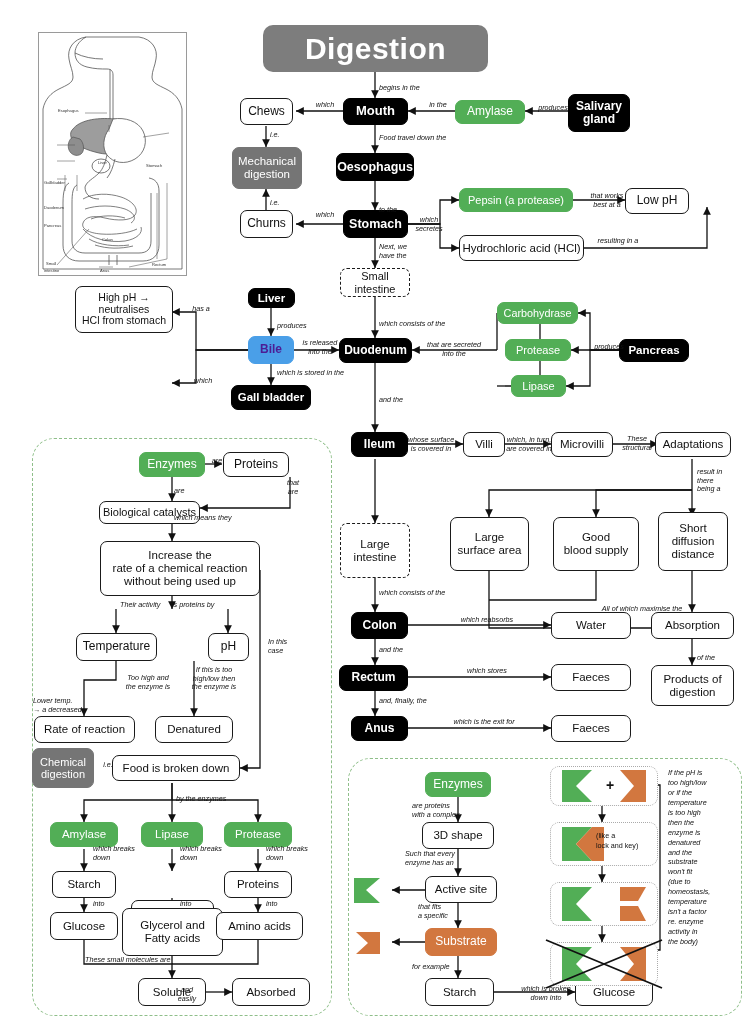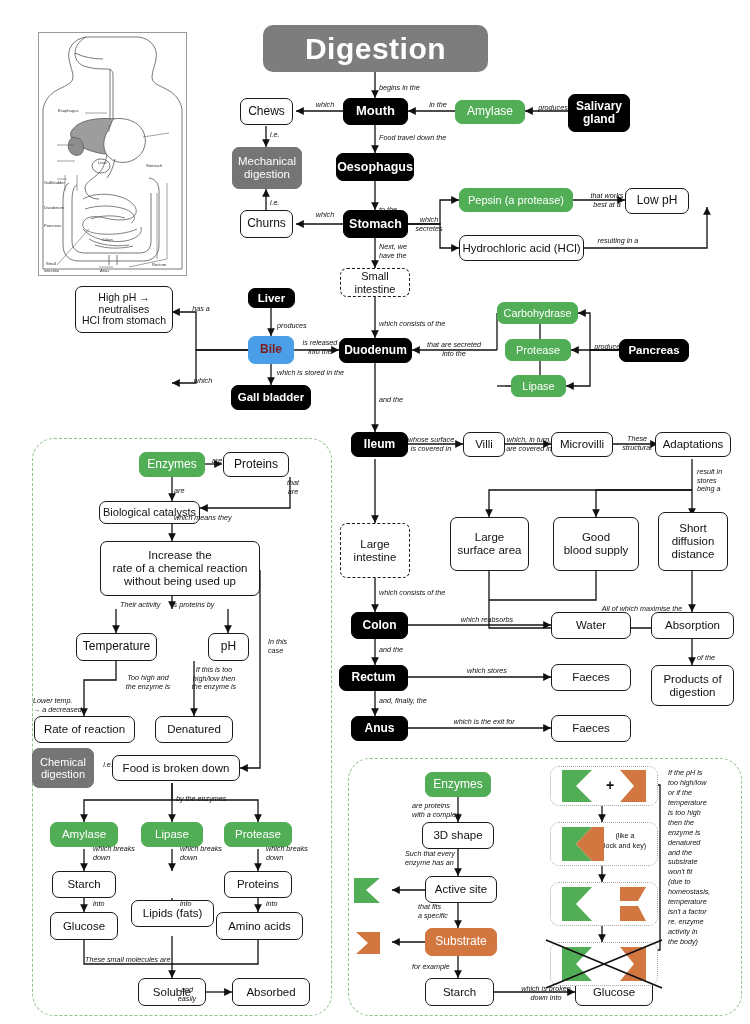--- a/index.html
+++ b/index.html
@@ -7,21 +7,21 @@
        font-family:"Liberation Sans","DejaVu Sans",sans-serif;color:#111;}
   #stage{position:absolute;inset:0;width:750px;height:1024px;}
 
   
   .node{position:absolute;box-sizing:border-box;display:flex;align-items:center;
         justify-content:center;text-align:center;line-height:1.12;
         border-radius:7px;}
   .n-white{background:#fff;border:1.6px solid #1a1a1a;color:#111;}
   .n-black{background:#000;border:1.6px solid #000;color:#fff;font-weight:700;}
   .n-green{background:#52ae56;border:1.6px solid #52ae56;color:#fff;}
-  .n-blue {background:#4a9fe8;border:1.6px solid #4a9fe8;color:#7f1d1d;font-weight:700;}
+  .n-blue {background:#4a9fe8;border:1.6px solid #4a9fe8;color:#4c1d95;font-weight:700;}
   .n-orange{background:#d2773f;border:1.6px solid #d2773f;color:#fff;}
   .n-grey {background:#757575;border:1.6px solid #757575;color:#fff;}
   .n-dash {background:#fff;border:1.8px dashed #1a1a1a;color:#111;}
   .title-box{position:absolute;background:#7d7d7d;border-radius:10px;
              display:flex;align-items:center;justify-content:center;
              color:#fff;font-weight:700;letter-spacing:.5px;}
 
   
   .lbl{position:absolute;font-style:italic;font-size:7.2px;line-height:1.2;
        color:#111;white-space:pre-line;}
@@ -441,20 +441,22 @@
   <div class="node n-white" style="left:131px;top:900px;width:83px;height:27px;font-size:11.5px;">
       <span>Lipids (fats)</span>
     </div>
   <div class="node n-white" style="left:224px;top:871px;width:68px;height:27px;font-size:11.5px;">
       <span>Proteins</span>
     </div>
 
   <div class="node n-white" style="left:50px;top:912px;width:68px;height:28px;font-size:11.5px;">
       <span>Glucose</span>
     </div>
+  <div class="node n-white" style="left:122px;top:908px;width:101px;height:48px;font-size:11.5px;white-space:pre-line;"><span>Glycerol and
+Fatty acids</span></div>
   <div class="node n-white" style="left:216px;top:912px;width:87px;height:28px;font-size:11.5px;">
       <span>Amino acids</span>
     </div>
 
   <div class="node n-white" style="left:138px;top:978px;width:68px;height:28px;font-size:11.5px;">
       <span>Soluble</span>
     </div>
   <div class="node n-white" style="left:232px;top:978px;width:78px;height:28px;font-size:11.5px;">
       <span>Absorbed</span>
     </div>
@@ -492,21 +494,21 @@
     <path d="M12 4 H42 L26 20 L42 36 H12 Z" fill="#52ae56"></path>
     <path d="M70 4 H96 L96 36 H70 L84 20 Z" fill="#d2773f"></path>
   </svg>
   <div class="plus" style="left:606px;top:777px;"><span>+</span></div>
 
   <div class="minipanel" style="left:550px;top:822px;width:108px;height:44px;"></div>
   <svg style="position:absolute;left:550px;top:822px;width:108px;height:44px;">
     <path d="M12 5 H42 L26 22 L42 39 H12 Z" fill="#52ae56"></path>
     <path d="M42 5 H54 L54 39 H42 L26 22 Z" fill="#d2773f"></path>
   </svg>
-  <div style="position:absolute;left:596px;top:831px;width:58px;font-size:7.2px;line-height:1.35;text-align:center;white-space:pre-line;color:#111;"><span>(like a
+  <div style="position:absolute;left:596px;top:831px;width:58px;font-size:7.2px;line-height:1.35;text-align:left;white-space:pre-line;color:#111;"><span>(like a
 lock and key)</span></div>
 
   <div class="minipanel" style="left:550px;top:882px;width:108px;height:44px;"></div>
   <svg style="position:absolute;left:550px;top:882px;width:108px;height:44px;">
     <path d="M12 5 H42 L26 22 L42 39 H12 Z" fill="#52ae56"></path>
     <path d="M70 5 H96 L88 19 H70 Z" fill="#d2773f"></path>
     <path d="M70 24 H88 L96 39 H70 Z" fill="#d2773f"></path>
   </svg>
 
   <div class="minipanel" style="left:550px;top:942px;width:108px;height:44px;"></div>
@@ -563,21 +565,21 @@
 into the</div>
     <div class="lbl c" style="left: 587px; top: 343px; width: 44px;">produces</div>
     <div class="lbl l" style="left: 379px; top: 396px; width: 40px;">and the</div>
     <div class="lbl c" style="left: 402px; top: 436px; width: 58px;">whose surface
 is covered in</div>
     <div class="lbl c" style="left: 500px; top: 436px; width: 58px;">which, in turn,
 are covered in</div>
     <div class="lbl c" style="left: 616px; top: 435px; width: 42px;">These
 structural</div>
     <div class="lbl l" style="left: 697px; top: 468px; width: 42px;">result in
-stores
+there
 being a</div>
     <div class="lbl c" style="left: 592px; top: 605px; width: 100px;">All of which maximise the</div>
     <div class="lbl l" style="left: 379px; top: 589px; width: 86px;">which consists of the</div>
     <div class="lbl c" style="left: 452px; top: 616px; width: 70px;">which reabsorbs</div>
     <div class="lbl l" style="left: 379px; top: 646px; width: 40px;">and the</div>
     <div class="lbl c" style="left: 455px; top: 667px; width: 64px;">which stores</div>
     <div class="lbl l" style="left: 379px; top: 697px; width: 60px;">and, finally, the</div>
     <div class="lbl c" style="left: 443px; top: 718px; width: 82px;">which is the exit for</div>
     <div class="lbl l" style="left: 697px; top: 654px; width: 32px;">of the</div>
     <div class="lbl c" style="left: 205px; top: 457px; width: 24px;">are</div>

